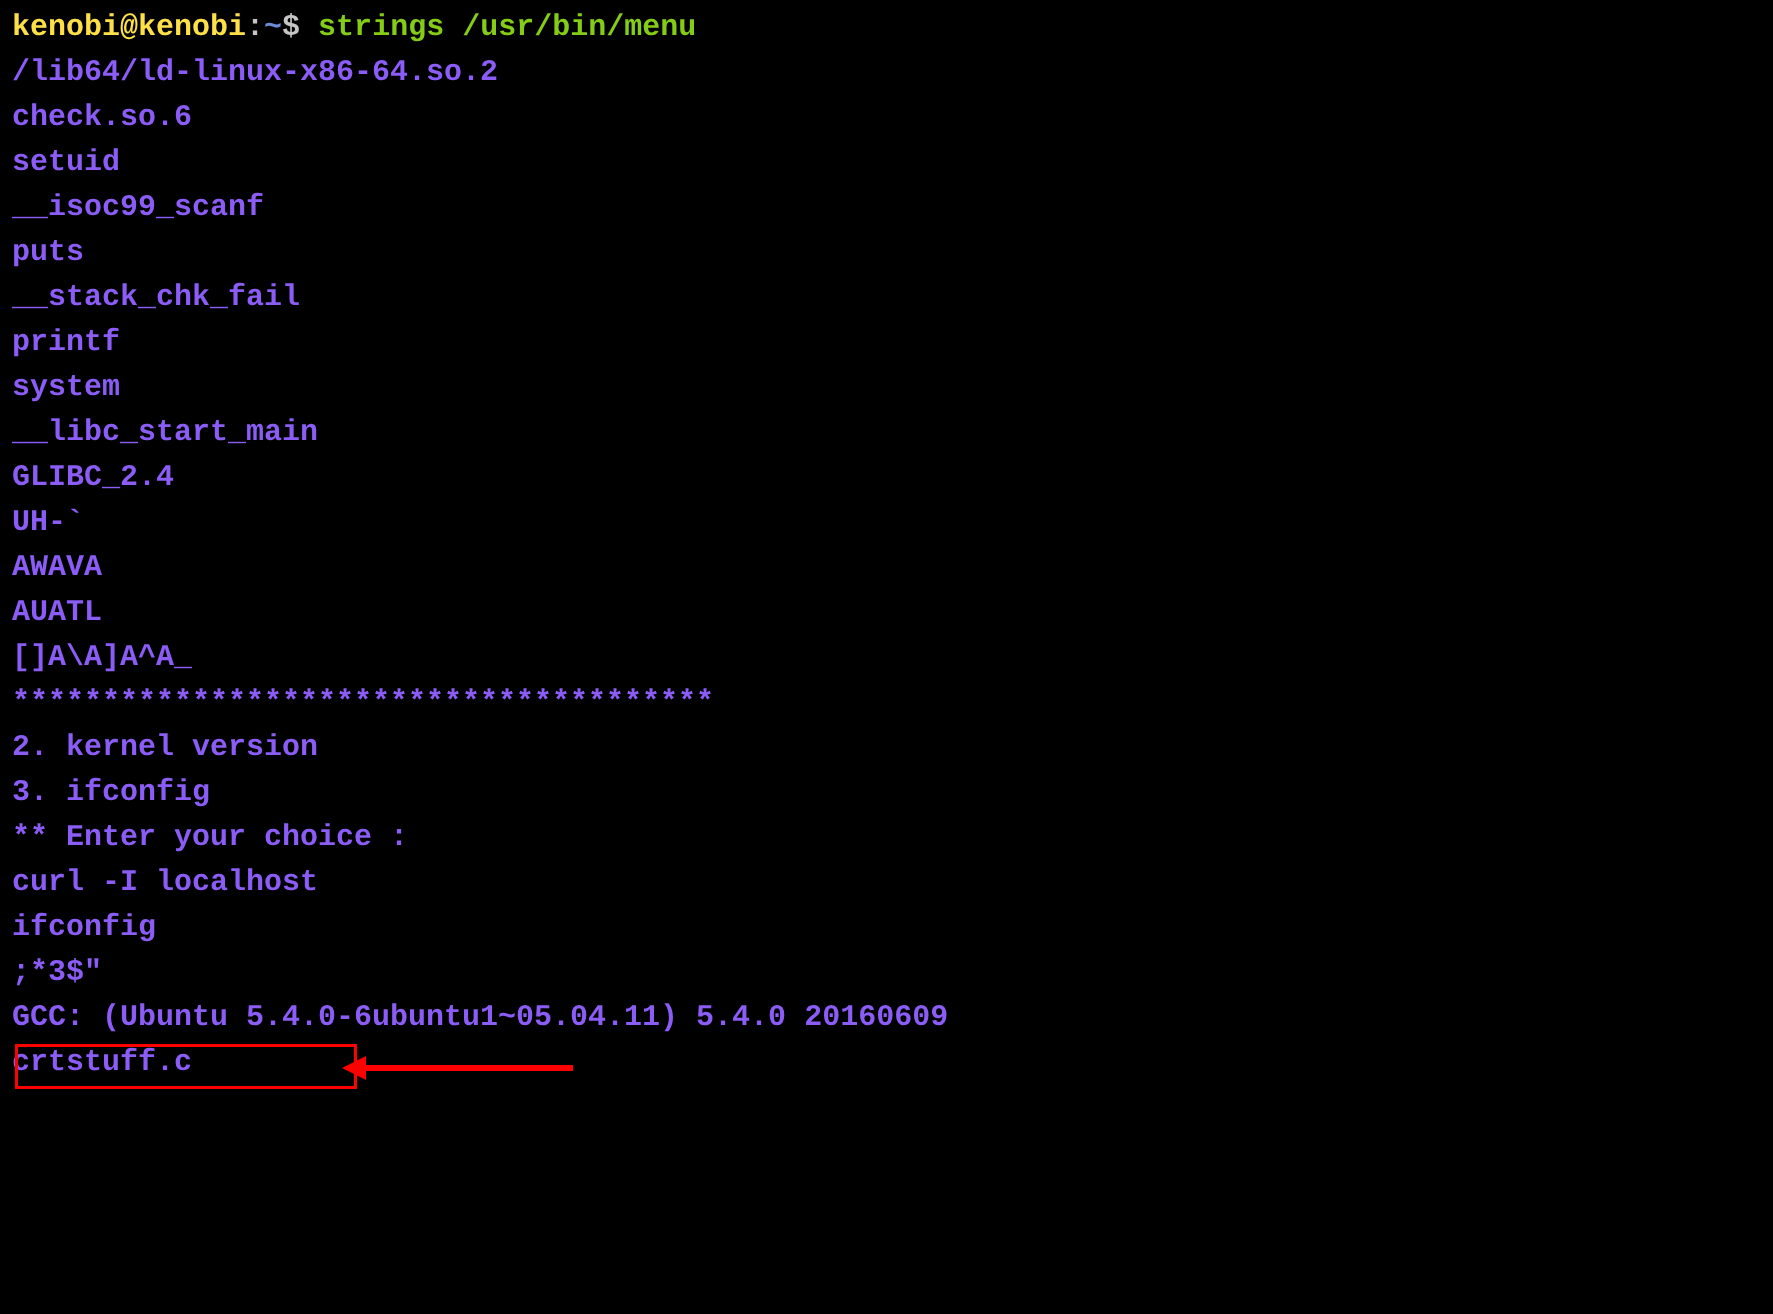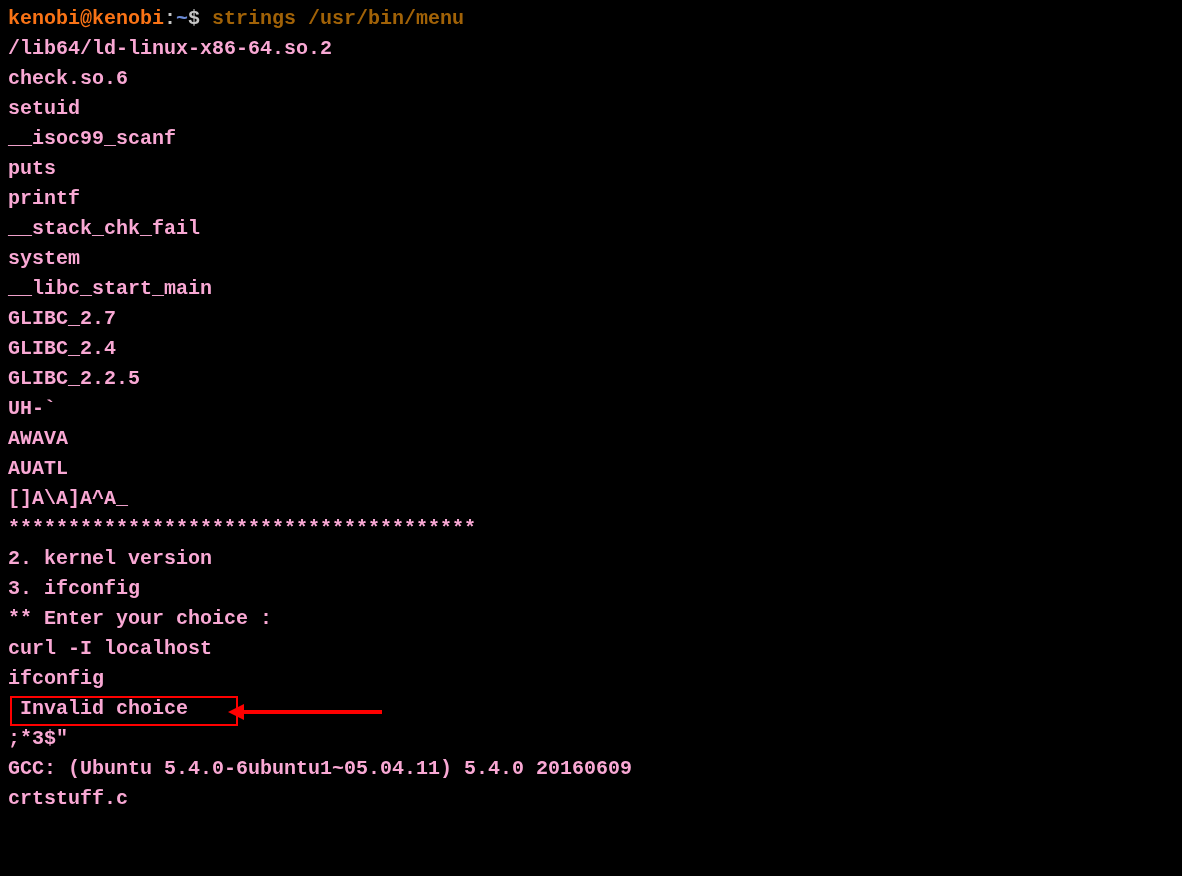--- a/index.html
+++ b/index.html
@@ -18,36 +18,36 @@
       height: 876px;
       overflow: hidden;
     }
     .terminal {
       position: relative;
     }
     .prompt-line {
       white-space: pre;
     }
     .user-host {
-      color: #f97316;
+      color: #fde047;
     }
     .colon {
       color: #c5c5c5;
     }
     .path {
       color: #6b8bd6;
     }
     .dollar {
       color: #c5c5c5;
     }
     .command {
-      color: #a16207;
+      color: #84cc16;
     }
     .output {
-      color: #f9a8d4;
+      color: #8b5cf6;
       white-space: pre;
     }
     .highlight-box {
       position: absolute;
       border: 2px solid #ff0000;
       pointer-events: none;
     }
     .arrow-container {
       position: absolute;
       pointer-events: none;
@@ -69,38 +69,35 @@
 </head>
 <body>
 
 <div class="terminal">
   <div class="prompt-line"><span class="user-host">kenobi@kenobi</span><span class="colon">:</span><span class="path">~</span><span class="dollar">$ </span><span class="command">strings /usr/bin/menu</span></div>
   <div class="output">/lib64/ld-linux-x86-64.so.2</div>
   <div class="output">check.so.6</div>
   <div class="output">setuid</div>
   <div class="output">__isoc99_scanf</div>
   <div class="output">puts</div>
+  <div class="output">__stack_chk_fail</div>
   <div class="output">printf</div>
-  <div class="output">__stack_chk_fail</div>
   <div class="output">system</div>
   <div class="output">__libc_start_main</div>
-  <div class="output">GLIBC_2.7</div>
   <div class="output">GLIBC_2.4</div>
-  <div class="output">GLIBC_2.2.5</div>
   <div class="output">UH-`</div>
   <div class="output">AWAVA</div>
   <div class="output">AUATL</div>
   <div class="output">[]A\A]A^A_</div>
   <div class="output">***************************************</div>
   <div class="output">2. kernel version</div>
   <div class="output">3. ifconfig</div>
   <div class="output">** Enter your choice :</div>
   <div class="output">curl -I localhost</div>
   <div class="output">ifconfig</div>
-  <div class="output"> Invalid choice</div>
   <div class="output">;*3$"</div>
   <div class="output">GCC: (Ubuntu 5.4.0-6ubuntu1~05.04.11) 5.4.0 20160609</div>
   <div class="output">crtstuff.c</div>
 
   <div class="highlight-box" style="left: 2px; top: 692px; width: 228px; height: 30px;"></div>
   <div class="arrow-container" style="left: 220px; top: 700px; width: 160px; height: 16px;">
     <div class="arrow-head" style="left: 0px; top: 0px;"></div>
     <div class="arrow-line" style="left: 14px; top: 6px; width: 140px;"></div>
   </div>
 </div>

